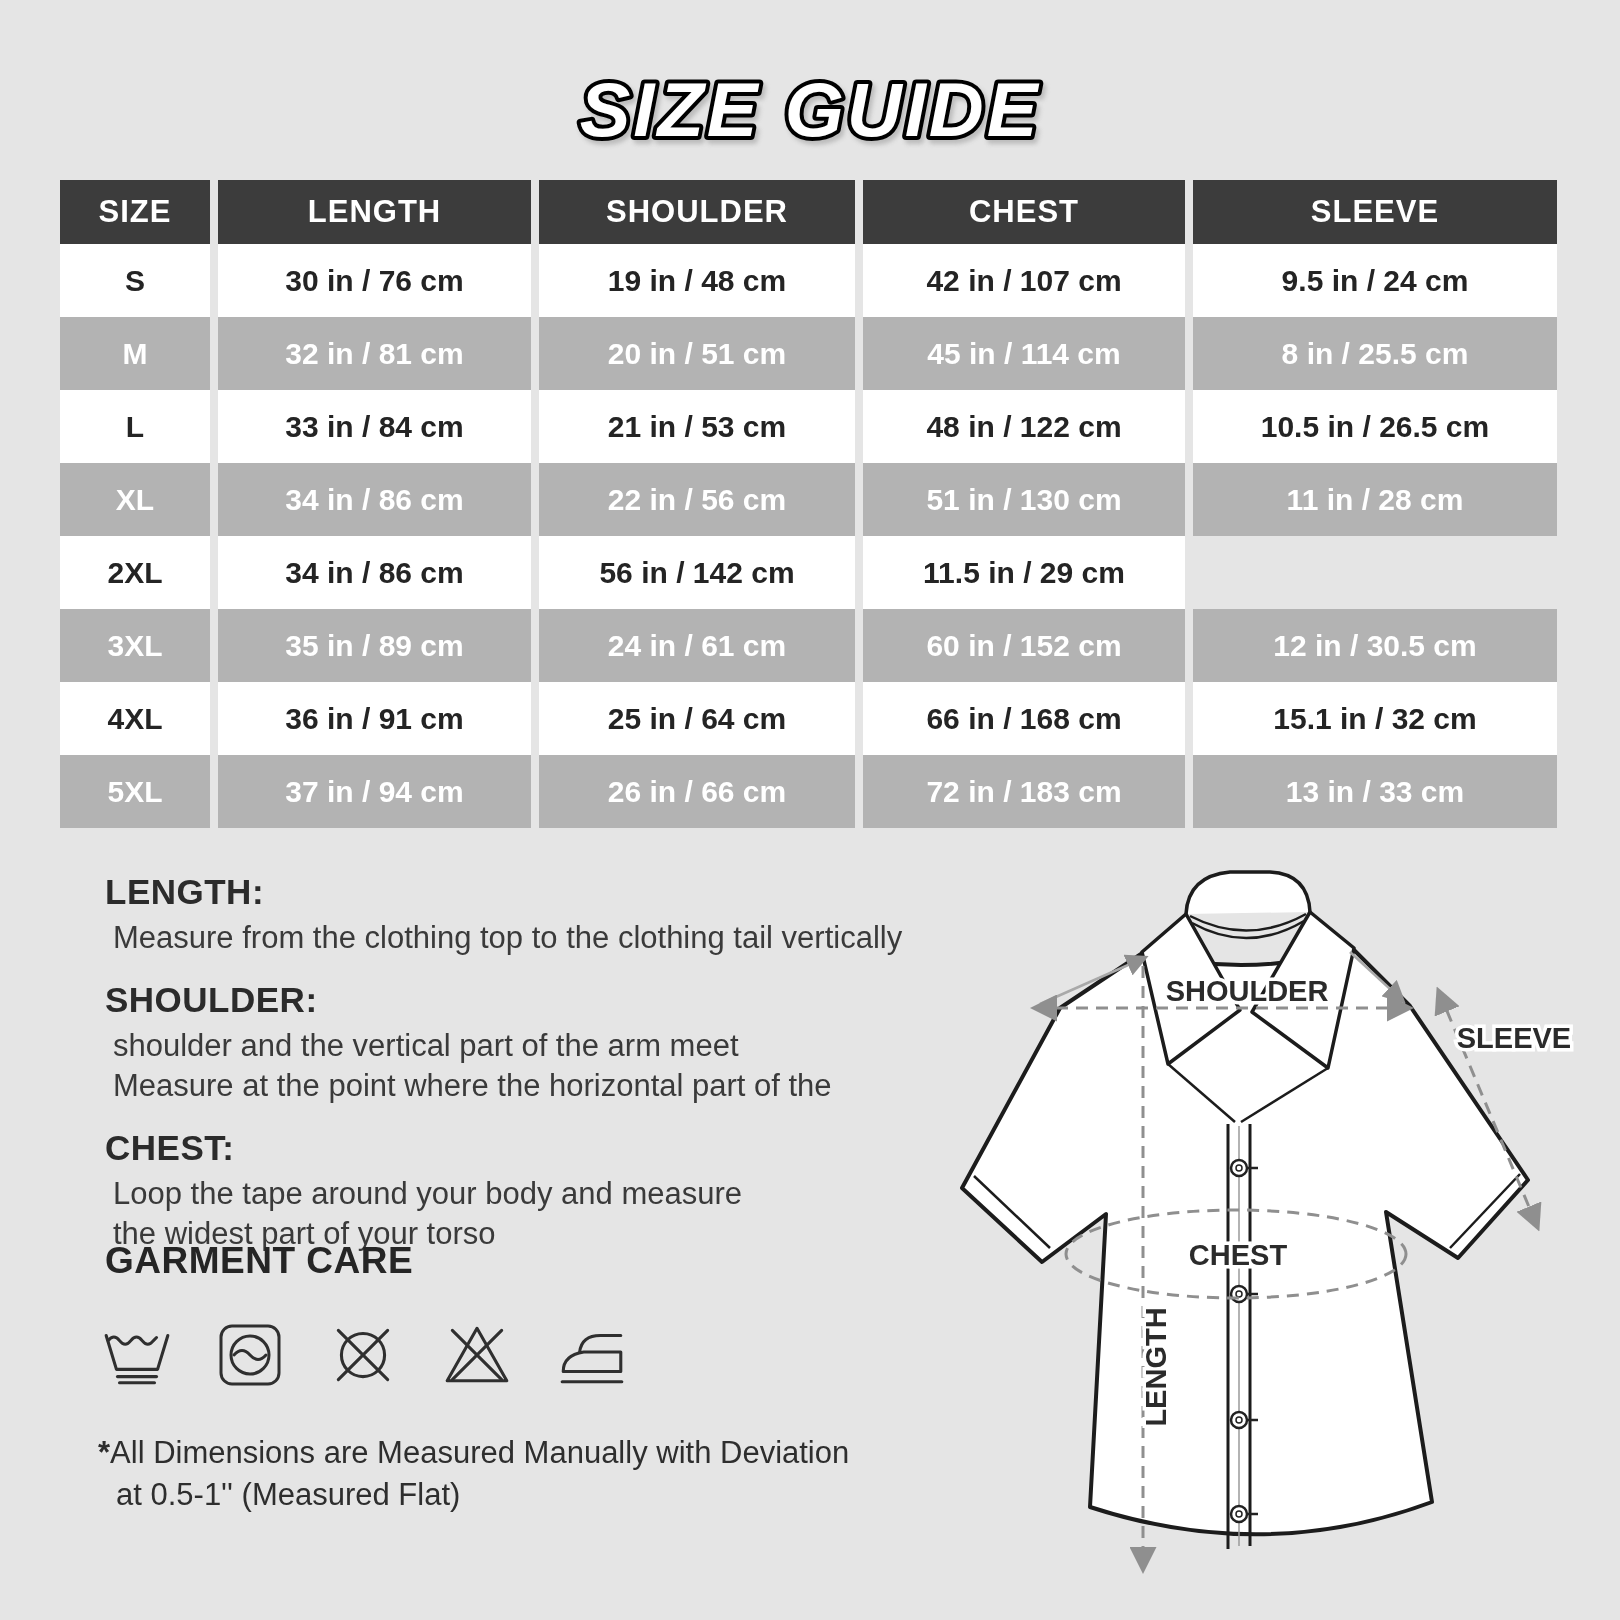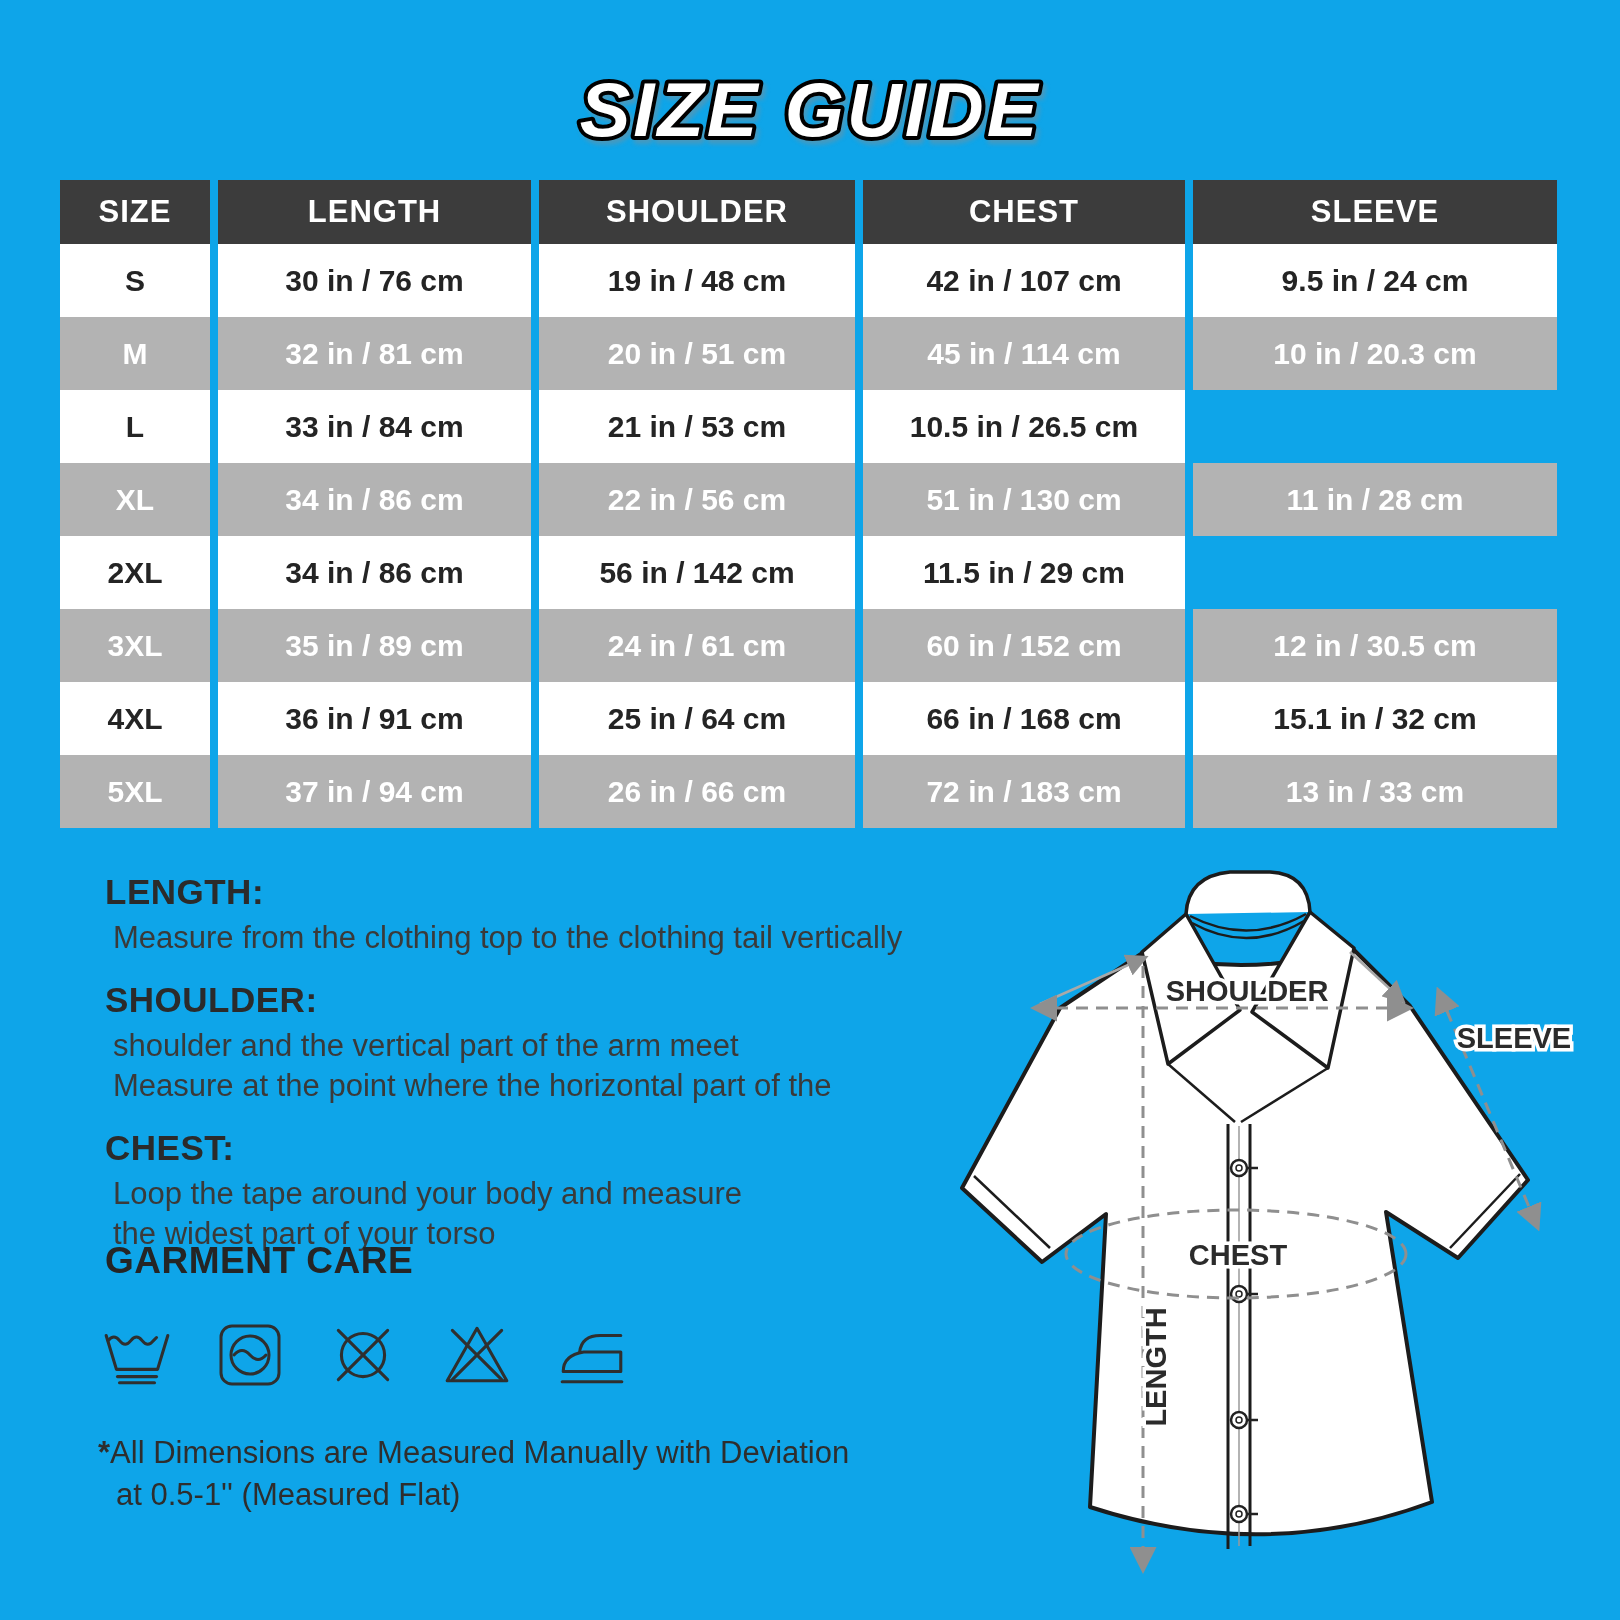--- a/index.html
+++ b/index.html
@@ -1,16 +1,16 @@
 <!DOCTYPE html>
 <html><head>
 <meta charset="utf-8">
 <style>
   html,body{margin:0;padding:0;background:#fff;}
-  .page{position:relative;width:1620px;height:1620px;background:#0ea5e9;
+  .page{position:relative;width:1620px;height:1620px;background:#e5e5e5;
         font-family:"Liberation Sans",sans-serif;overflow:hidden;}
 
   
   .title-svg{position:absolute;left:0;top:40px;width:1620px;height:130px;
              filter:drop-shadow(3px 4px 2px rgba(140,140,140,0.45));}
   .title-svg text{font-family:"Liberation Sans",sans-serif;font-weight:bold;font-style:italic;
                   font-size:76px;letter-spacing:3px;fill:#ffffff;stroke:#000000;stroke-width:8px;
                   paint-order:stroke;stroke-linejoin:round;}
 
   
@@ -67,26 +67,27 @@
       <div class="cell">30 in / 76 cm</div>
       <div class="cell">19 in / 48 cm</div>
       <div class="cell">42 in / 107 cm</div>
       <div class="cell">9.5 in / 24 cm</div>
     </div>
     <div class="trow row-dark">
       <div class="cell">M</div>
       <div class="cell">32 in / 81 cm</div>
       <div class="cell">20 in / 51 cm</div>
       <div class="cell">45 in / 114 cm</div>
-      <div class="cell">10 in / 20.3 cm</div>
+      <div class="cell">8 in / 25.5 cm</div>
     </div>
     <div class="trow row-light">
       <div class="cell">L</div>
       <div class="cell">33 in / 84 cm</div>
       <div class="cell">21 in / 53 cm</div>
+      <div class="cell">48 in / 122 cm</div>
       <div class="cell">10.5 in / 26.5 cm</div>
     </div>
     <div class="trow row-dark">
       <div class="cell">XL</div>
       <div class="cell">34 in / 86 cm</div>
       <div class="cell">22 in / 56 cm</div>
       <div class="cell">51 in / 130 cm</div>
       <div class="cell">11 in / 28 cm</div>
     </div>
     <div class="trow row-light">

